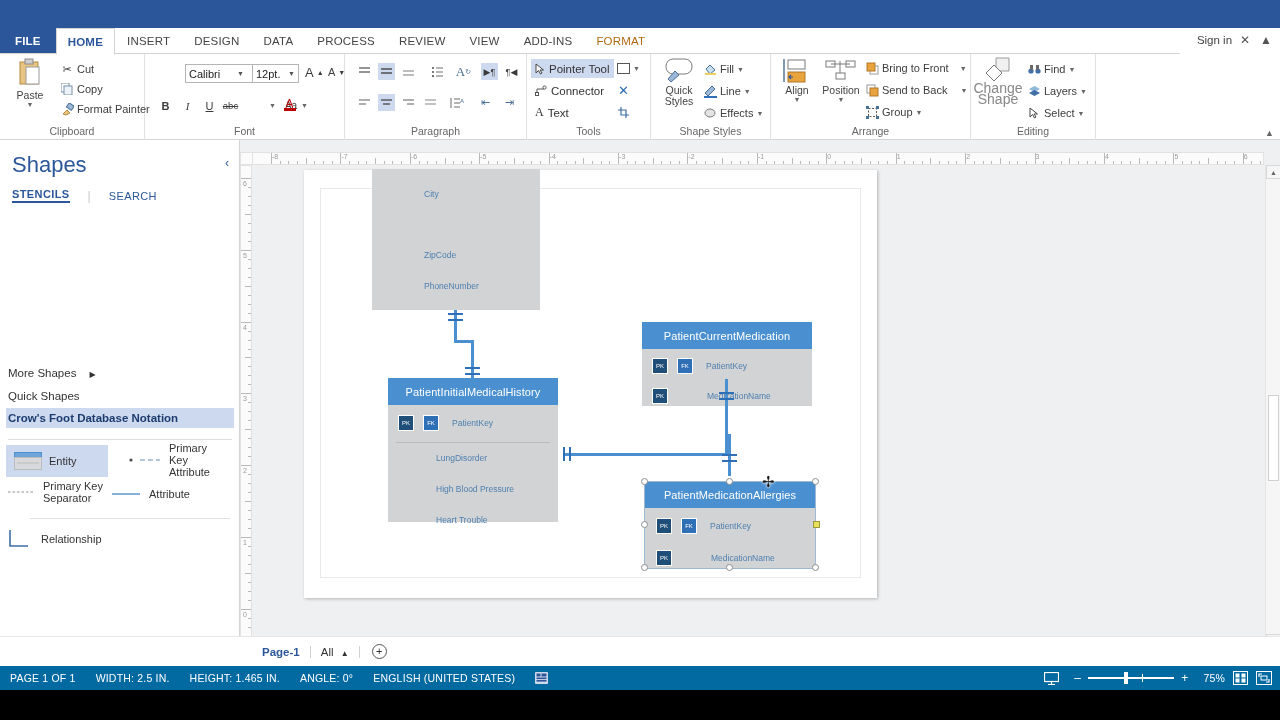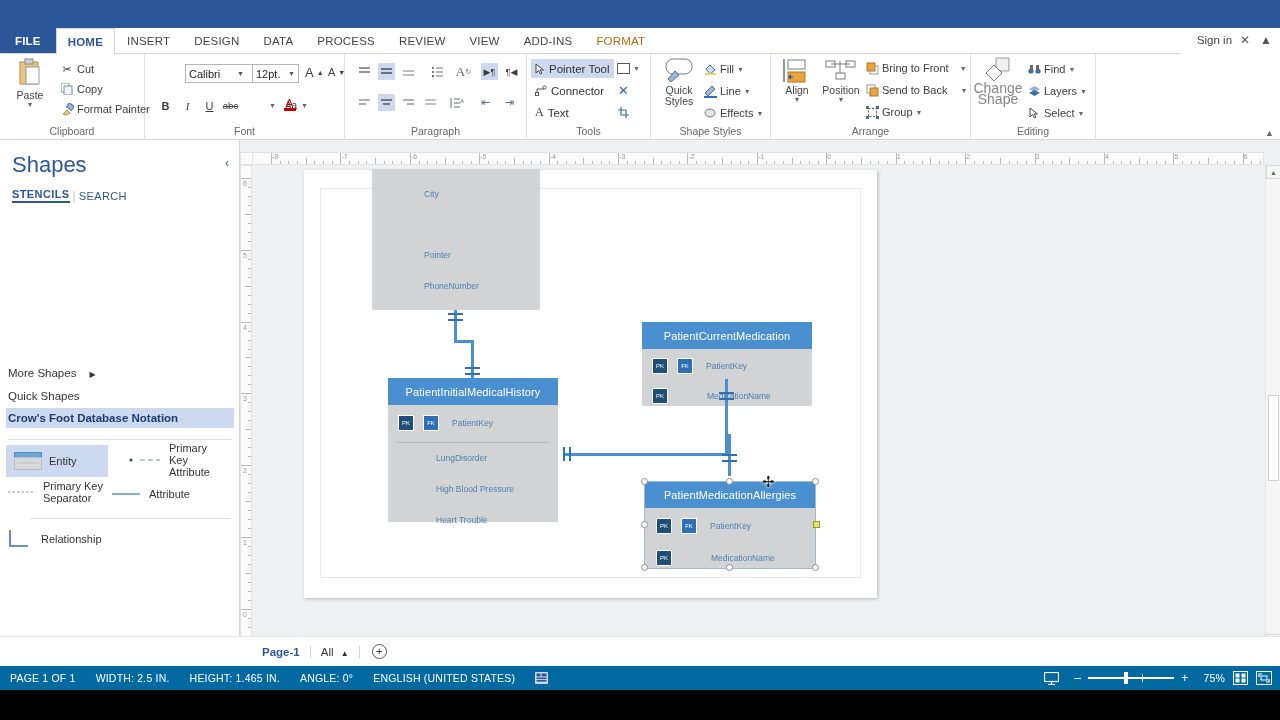--- a/index.html
+++ b/index.html
@@ -109,21 +109,21 @@
   
   .shapes-panel {
     position: absolute; top: 140px; left: 0; width: 240px; height: 526px;
     background: #ffffff; border-right: 1px solid #d4d4d4;
   }
   .shapes-title {
     position: absolute; top: 12px; left: 12px;
     font-size: 22px; color: #2b579a; font-weight: normal;
   }
   .panel-collapse { position: absolute; top: 16px; right: 10px; font-size: 12px; color: #2b579a; }
-  .sp-tabs { position: absolute; top: 48px; left: 12px; display: flex; align-items: center; gap: 3px; }
+  .sp-tabs { position: absolute; top: 48px; left: 12px; display: flex; align-items: center; gap: 18px; }
   .sp-tab { font-size: 11px; color: #2b579a; letter-spacing: .4px; }
   .sp-tab.active { font-weight: bold; border-bottom: 2px solid #2b579a; padding-bottom: 1px; }
   .sp-divider { color: #c9c9c9; font-size: 12px; }
   .sp-row { position: absolute; left: 8px; font-size: 11.5px; color: #333; }
   .stencil-sel {
     position: absolute; left: 6px; width: 228px; height: 20px;
     background: #ccd9ef; display: flex; align-items: center; padding-left: 2px;
     font-size: 11.5px; color: #1c3c6e; font-weight: bold;
   }
   .sp-sep { position: absolute; left: 8px; width: 224px; height: 1px; background: #e0e0e0; }
@@ -936,21 +936,21 @@
     <div class="canvas-area">
       <div class="page">
         <div class="page-inner"></div>
 
         <div class="entity" style="left:68px; top:-1px; width:168px;">
           <div class="ent-body" style="height:141px;">
             <div class="attr-row" style="top:10px;">
               <span class="attr-name" style="margin-left:52px;">City</span>
             </div>
             <div class="attr-row" style="top:71px;">
-              <span class="attr-name" style="margin-left:52px;">Pointer</span>
+              <span class="attr-name" style="margin-left:52px;">ZipCode</span>
             </div>
             <div class="attr-row" style="top:102px;">
               <span class="attr-name" style="margin-left:52px;">PhoneNumber</span>
             </div>
           </div>
         </div>
 
         <div class="conn v" style="left:150px; top:140px; height:32px;"></div>
         <div class="conn h" style="left:150px; top:170px; width:20px;"></div>
         <div class="conn v" style="left:167px; top:170px; height:40px;"></div>

